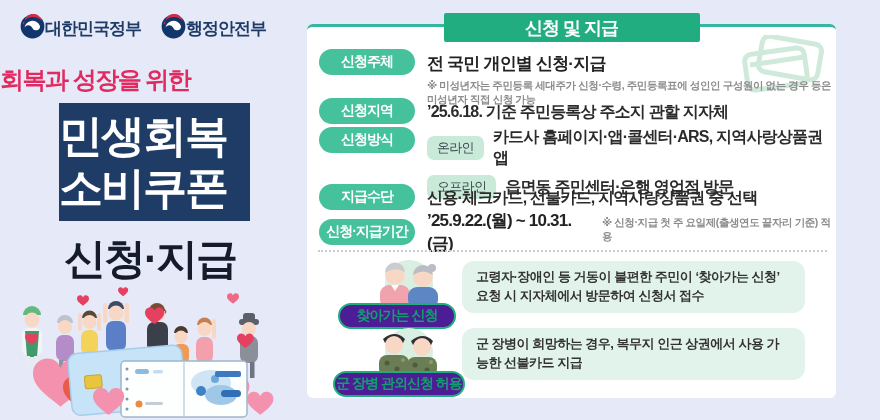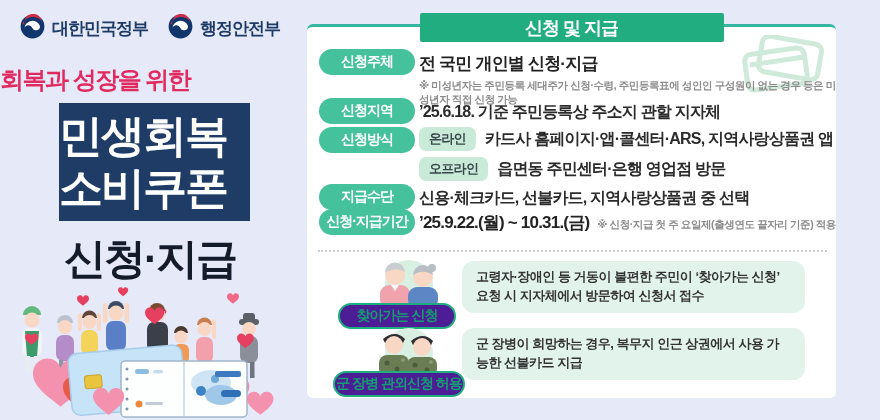--- a/index.html
+++ b/index.html
@@ -4,48 +4,48 @@
 <style>
   html,body{margin:0;padding:0;}
   body{
     width:880px;height:420px;position:relative;overflow:hidden;
     background:#e6e9f8;
     font-family:"Liberation Sans","DejaVu Sans",sans-serif;
     -webkit-font-smoothing:antialiased;
   }
   
   .logos{position:absolute;top:14px;left:20px;display:flex;align-items:center;gap:20px;}
-  .logo{display:flex;align-items:center;gap:7px;}
+  .logo{display:flex;align-items:center;gap:0;}
   .logo-text{font-size:17px;font-weight:800;color:#1d3b66;letter-spacing:-1px;}
   .slogan{position:absolute;top:64px;left:0;width:300px;text-align:left;
     font-size:24px;font-weight:800;color:#e12a5f;letter-spacing:-1.5px;}
   .title-box{position:absolute;left:59px;top:103px;width:191px;height:118px;
     background:#1e3c66;color:#fff;display:flex;flex-direction:column;
     justify-content:center;font-weight:800;font-size:44px;
     line-height:1.18;letter-spacing:-2px;}
   .subtitle{position:absolute;top:231px;left:0;width:300px;text-align:center;
     font-size:42px;font-weight:800;color:#141b2b;letter-spacing:-2px;}
   .illustration{position:absolute;left:15px;top:287px;width:270px;height:132px;}
   
   .card{position:absolute;left:307px;top:24px;width:529px;height:374px;
     background:#fff;border-top:3px solid #35b6a0;border-radius:6px;box-sizing:border-box;}
   .card-header{position:absolute;left:50%;transform:translateX(-50%);top:-14px;
-    width:304px;height:29px;background:#22ad81;color:#fff;font-size:18px;font-weight:800;
+    width:256px;height:29px;background:#22ad81;color:#fff;font-size:18px;font-weight:800;
     display:flex;align-items:center;justify-content:center;letter-spacing:-1px;border-radius:2px;}
   .cards-icon{position:absolute;right:6px;top:8px;}
-  .row{position:absolute;left:12px;display:flex;align-items:flex-start;gap:4px;}
+  .row{position:absolute;left:12px;display:flex;align-items:flex-start;gap:12px;}
   .pill{width:96px;height:26px;border-radius:14px;background:#45c19b;color:#fff;
     font-size:14px;font-weight:800;display:flex;align-items:center;justify-content:center;
     letter-spacing:-1px;flex-shrink:0;}
   .row-title{font-size:17px;font-weight:800;color:#232323;letter-spacing:-0.8px;padding-top:3px;}
   .row-note{font-size:10.5px;font-weight:600;color:#8c8c8c;letter-spacing:-0.4px;margin-top:4px;}
   .row-text{font-size:16px;font-weight:800;color:#2b2b2b;letter-spacing:-0.8px;padding-top:4px;}
   .subrow{display:flex;align-items:center;gap:9px;}
   .subpill{height:24px;padding:0 10px;border-radius:7px;background:#c9e9d9;color:#37474a;
-    font-size:13px;font-weight:700;display:flex;align-items:center;letter-spacing:-0.7px;flex-shrink:0;}
+    font-size:13px;font-weight:400;display:flex;align-items:center;letter-spacing:-0.7px;flex-shrink:0;}
   .row5{align-items:center;}
   .row5 .inline{display:flex;align-items:baseline;gap:8px;padding-top:0;}
   .date-note{font-size:10.5px;font-weight:600;color:#8c8c8c;letter-spacing:-0.4px;}
   .divider{position:absolute;left:11px;right:9px;top:223px;border-top:2px dotted #c9cdd1;}
   .sp-illu{position:absolute;}
   .sp-pill{position:absolute;height:26px;box-sizing:border-box;background:#4c1d95;
     border:2px solid #1fae7d;border-radius:15px;color:#149e71;font-size:14px;font-weight:800;
     display:flex;align-items:center;justify-content:center;letter-spacing:-1px;}
   .sp-box{position:absolute;width:343px;box-sizing:border-box;background:#e2f3ec;border-radius:12px;
     padding:7px 14px;font-size:13px;font-weight:700;color:#333;line-height:1.45;letter-spacing:-0.5px;}

